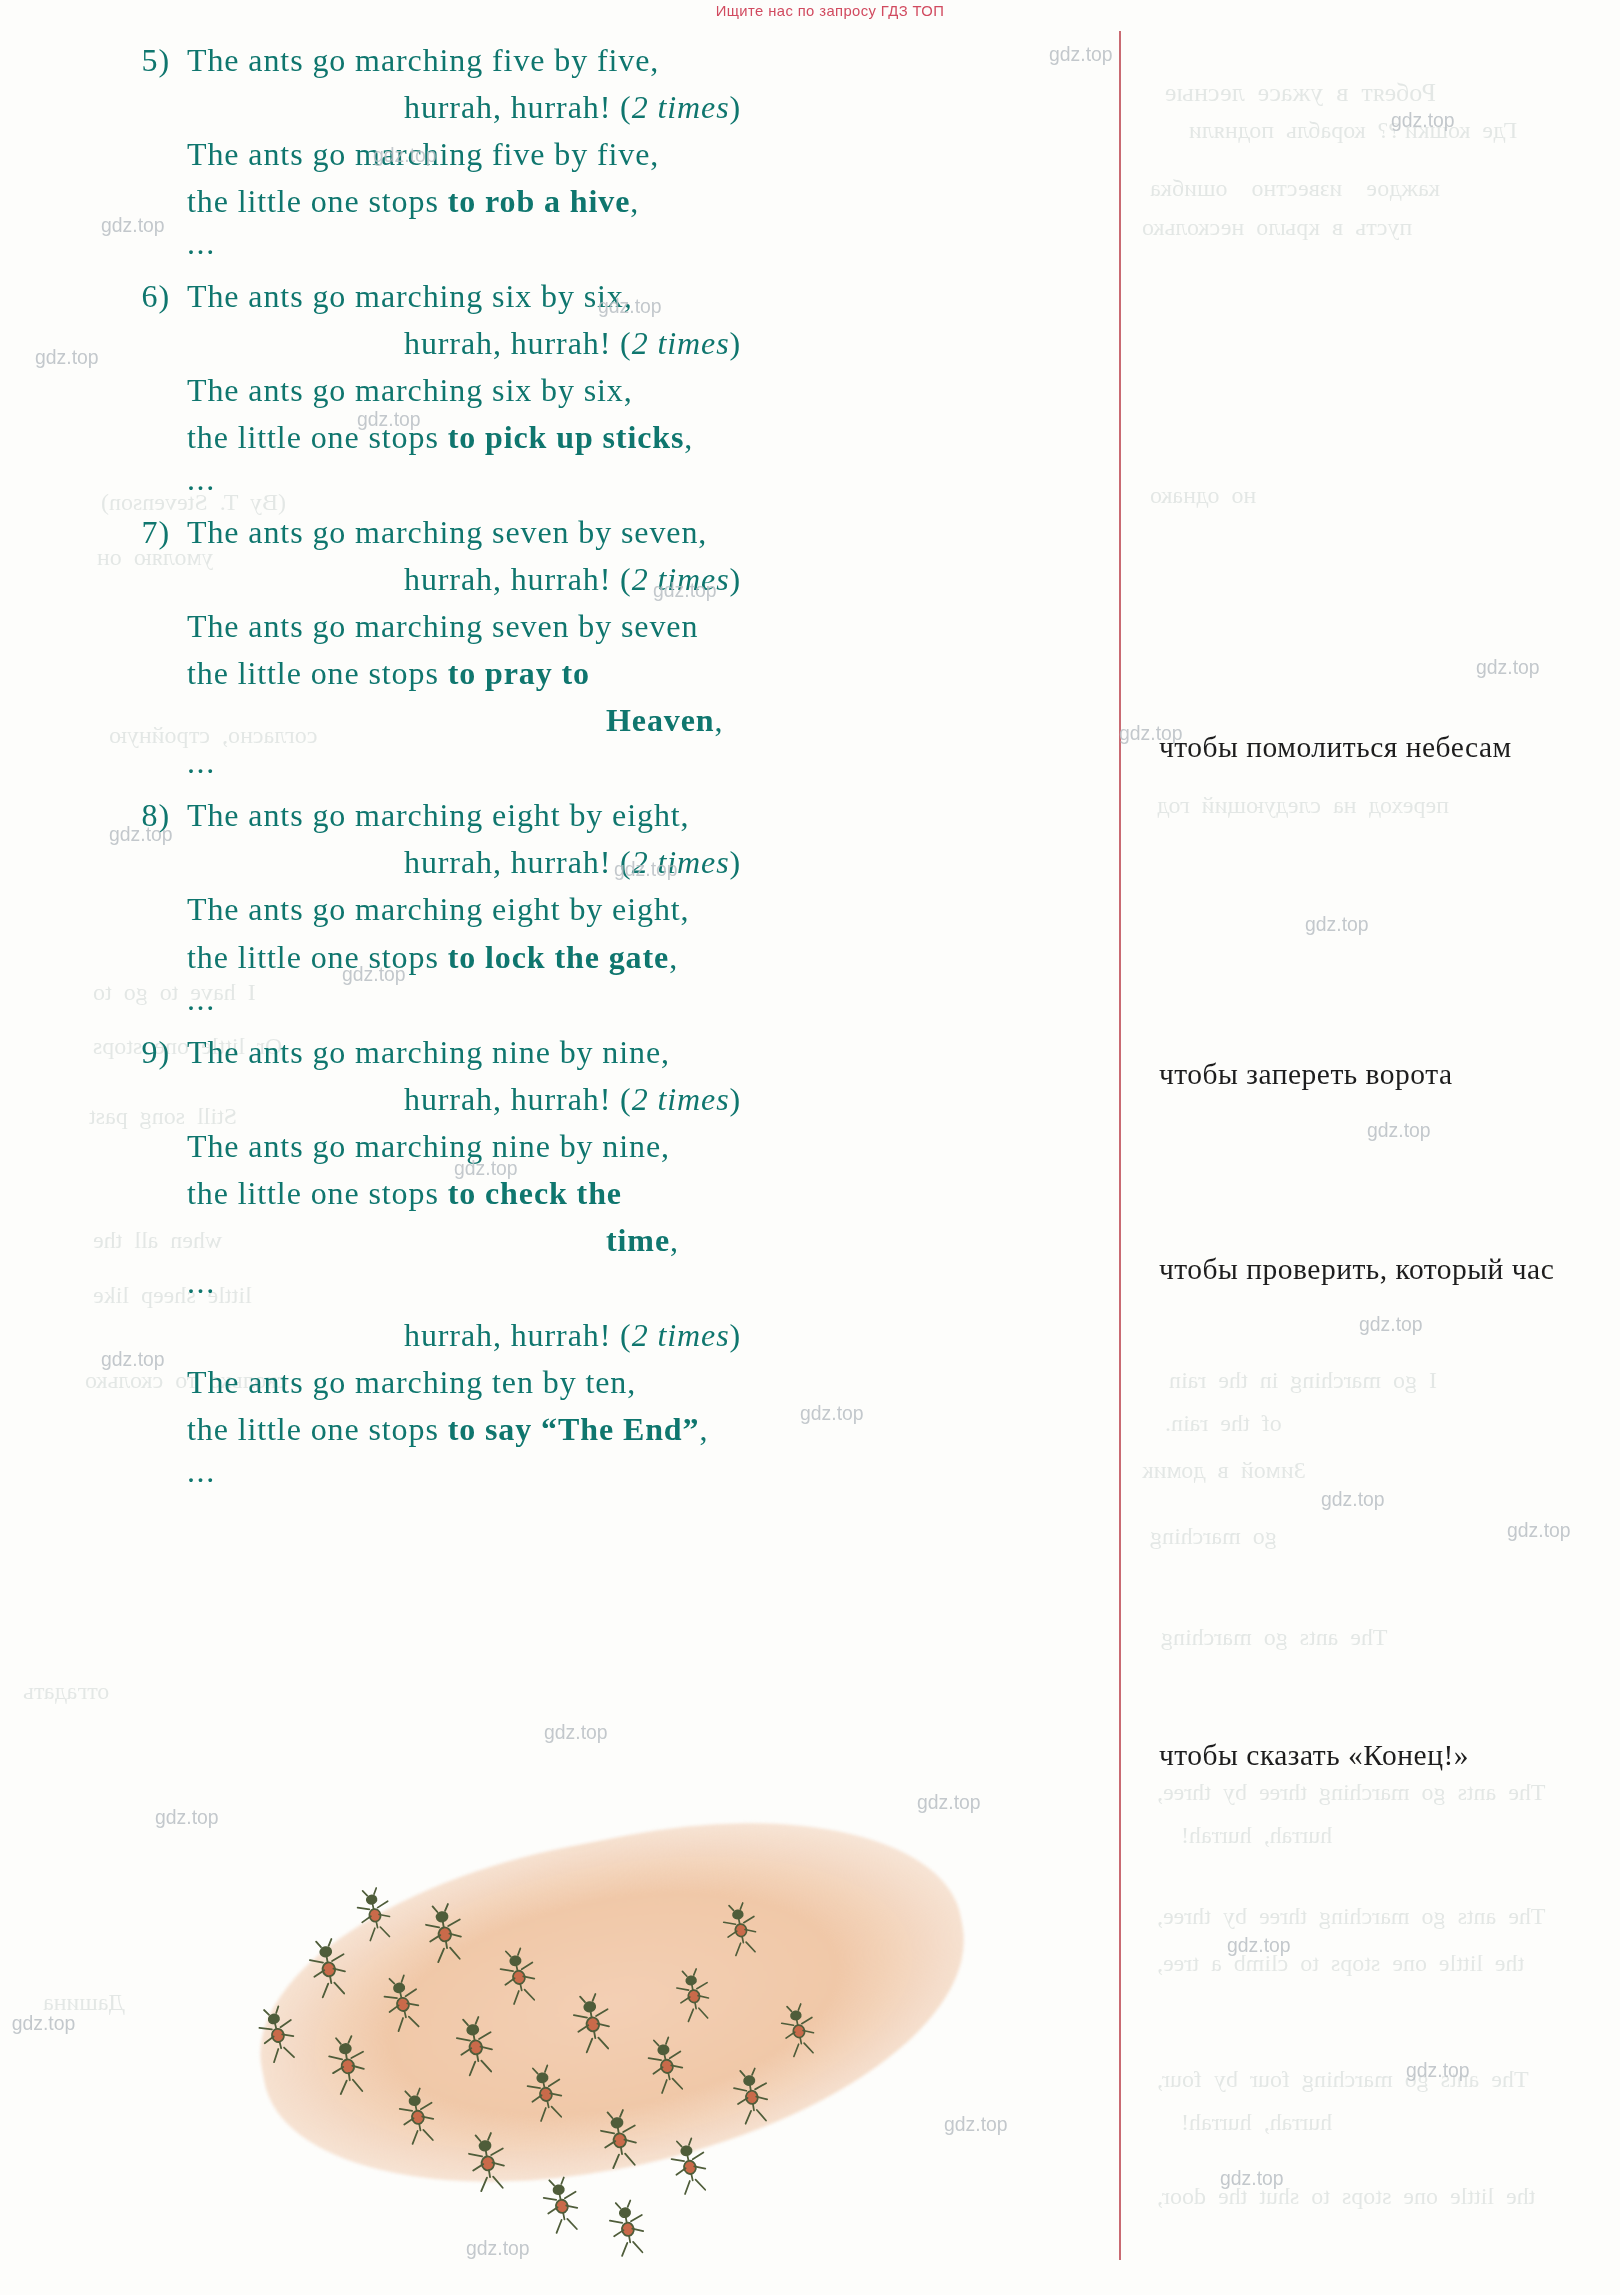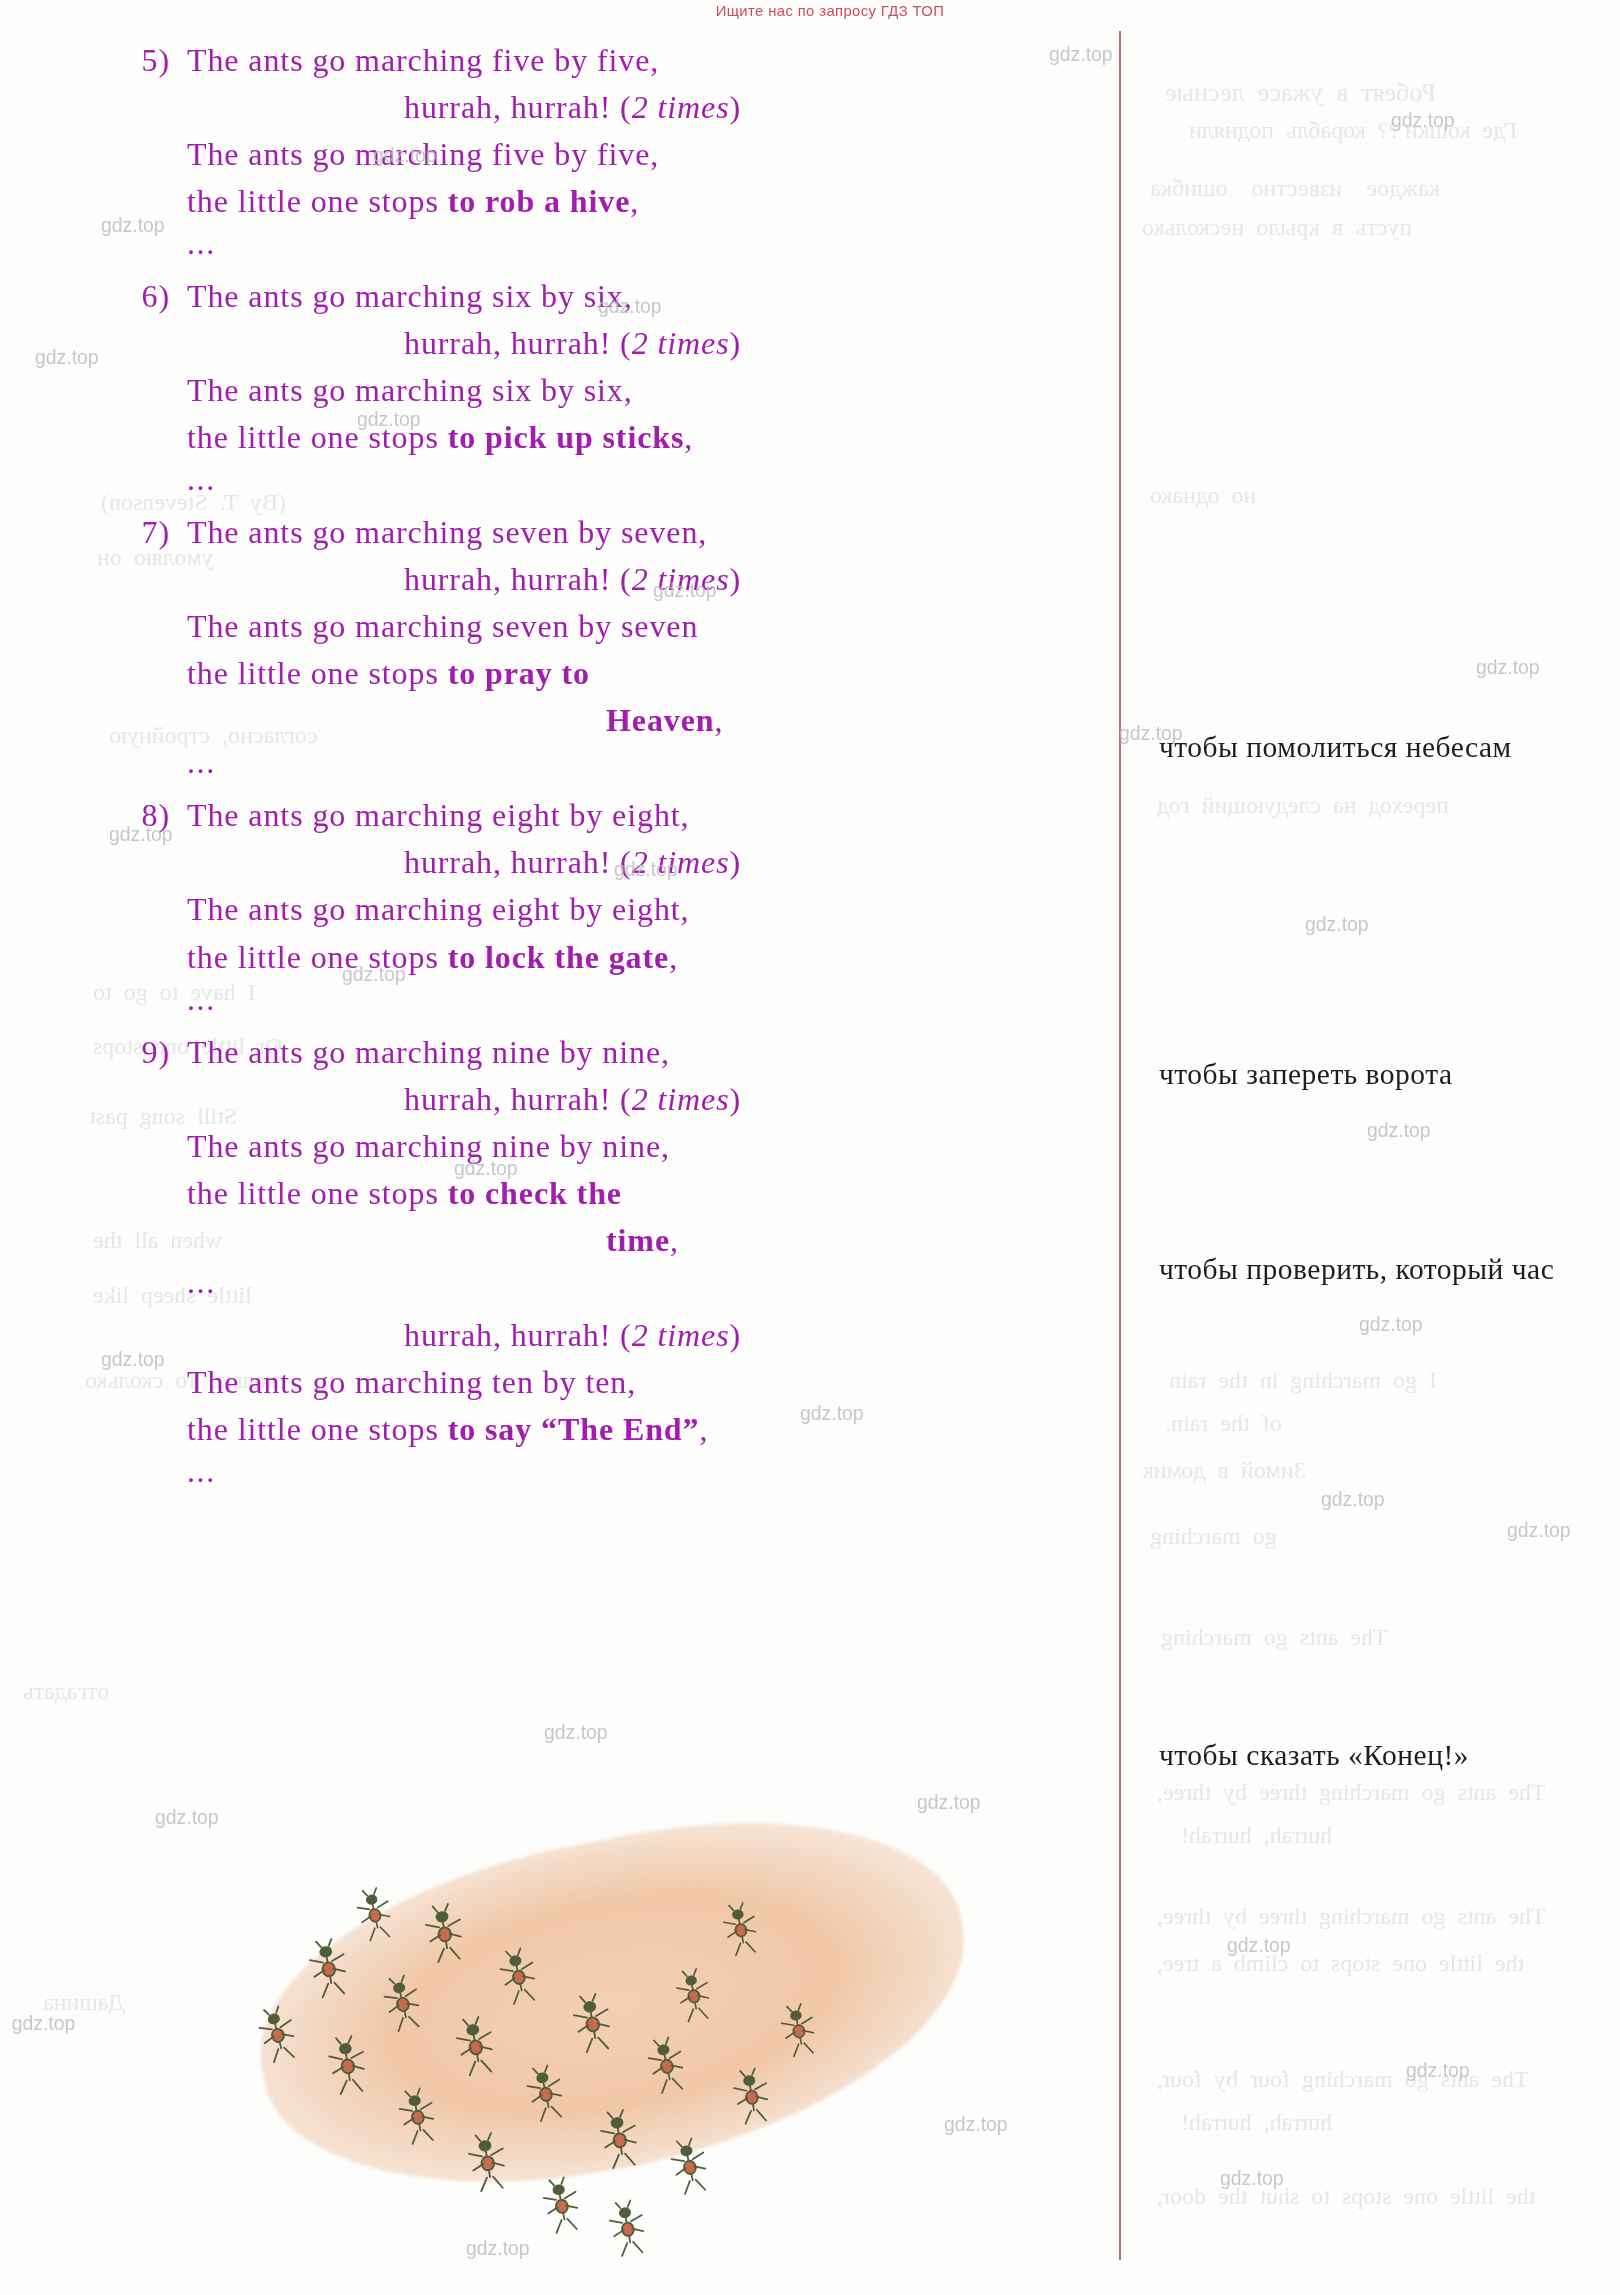--- a/index.html
+++ b/index.html
@@ -63,21 +63,21 @@
     width: 1.6px;
     height: 2229px;
     background: #c96a72;
   }
 
   
   .verse {
     position: absolute;
     left: 109px;
     width: 1002px;
-    color: #a21caf;
+    color: #0f766e;
   }
   .stanza { margin-bottom: 11px; }
   .line {
     font-size: 32px;
     letter-spacing: 0.9px;
     line-height: 1.47;
     white-space: pre;
   }
   .num {
     display: inline-block;

